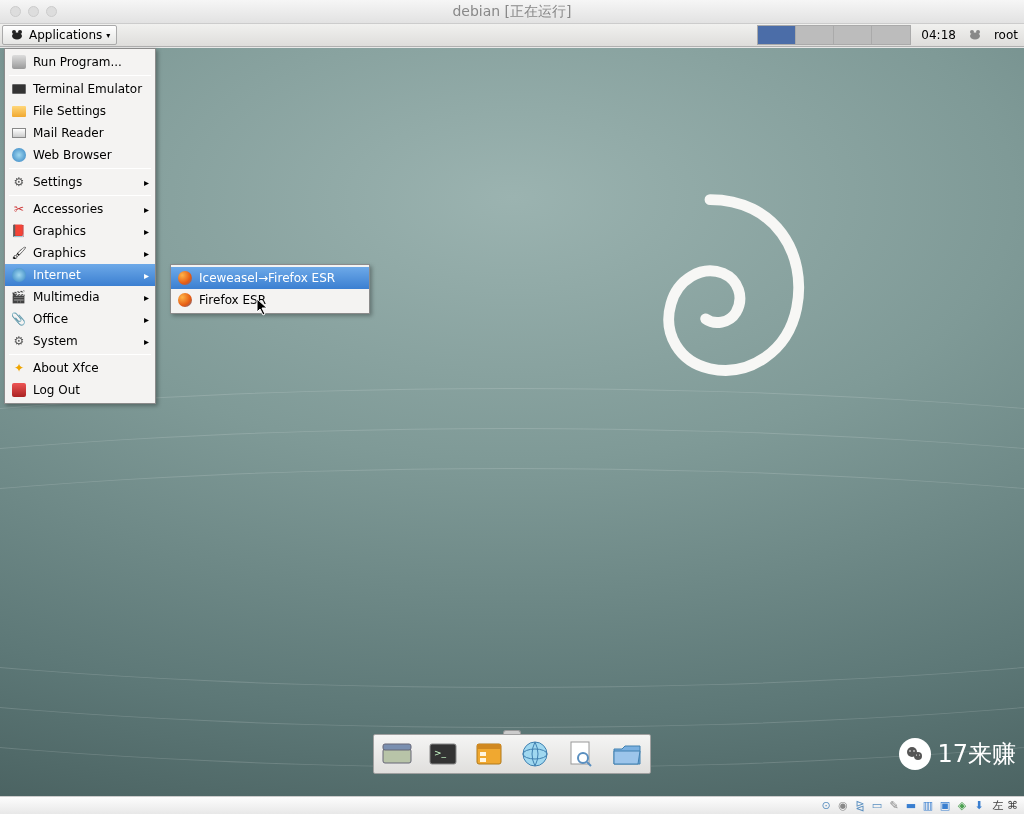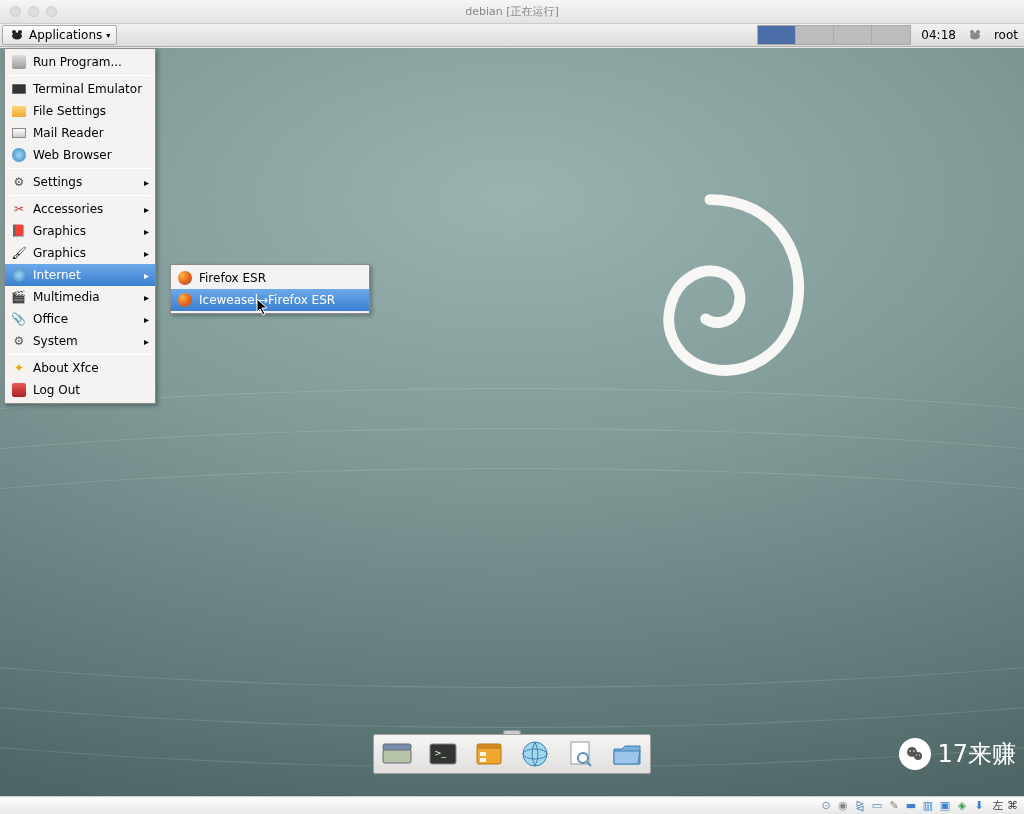--- a/index.html
+++ b/index.html
@@ -1,19 +1,19 @@
 <!DOCTYPE html>
 <html><head>
 <meta charset="utf-8">
 <style>
 * { margin: 0; padding: 0; box-sizing: border-box; font-family: "DejaVu Sans", Arial, sans-serif; }
 body { width: 1024px; height: 814px; overflow: hidden; background: #e8e8e8; position: relative; }
 
 
-.host-titlebar { height: 24px; background: linear-gradient(#f6f6f6,#e2e2e2); border-bottom: 1px solid #ccc; display: flex; align-items: center; position: relative; font-size: 11px; color: #888; }
+.host-titlebar { height: 24px; background: linear-gradient(#f6f6f6,#e2e2e2); border-bottom: 1px solid #ccc; display: flex; align-items: center; position: relative; font-size: 14px; color: #888; }
 .host-traffic { display: flex; gap: 7px; margin-left: 10px; }
 .host-dot { width: 11px; height: 11px; border-radius: 50%; background: #ddd; border: 1px solid #ccc; }
 .host-title { position: absolute; left: 50%; transform: translateX(-50%); }
 
 
 .top-panel { height: 23px; background: linear-gradient(#f1f1ef,#dedddb); border-bottom: 1px solid #b0b0b0; display: flex; align-items: center; font-size: 12px; }
 .apps-btn { display: flex; align-items: center; gap: 4px; padding: 2px 6px; border: 1px solid #aaa; background: linear-gradient(#fff,#e5e5e3); border-radius: 2px; margin-left: 2px; height: 20px; }
 .spacer { flex: 1; }
 .workspace-switcher { display: flex; border: 1px solid #aaa; margin-right: 4px; }
 .ws { width: 38px; height: 18px; background: #bcbcbc; border-right: 1px solid #aaa; }
@@ -262,31 +262,31 @@
   </div>
   <div class="menu-item">
     <span class="menu-icon">
         <span class="ic-logout"></span>
       </span>
     <span>Log Out</span>
   </div>
 </div>
 
 <div class="sub-menu">
-  <div class="menu-item">
+  <div class="menu-item highlight">
     <span class="menu-icon">
         <span class="ic-fox"></span>
       </span>
+    <span>Iceweasel→Firefox ESR</span>
+  </div>
+  <div class="menu-item">
+    <span class="menu-icon">
+        <span class="ic-fox"></span>
+      </span>
     <span>Firefox ESR</span>
-  </div>
-  <div class="menu-item highlight">
-    <span class="menu-icon">
-        <span class="ic-fox"></span>
-      </span>
-    <span>Iceweasel→Firefox ESR</span>
   </div>
 </div>
 
 <div class="cursor">
   <svg width="14" height="18" viewBox="0 0 14 18">
       <path d="M1 1 L1 14 L4 11 L7 17 L9 16 L6 10 L11 10 Z" fill="#000" stroke="#fff" stroke-width="1"></path>
     </svg>
 </div>
 
 <div class="bottom-tray">

